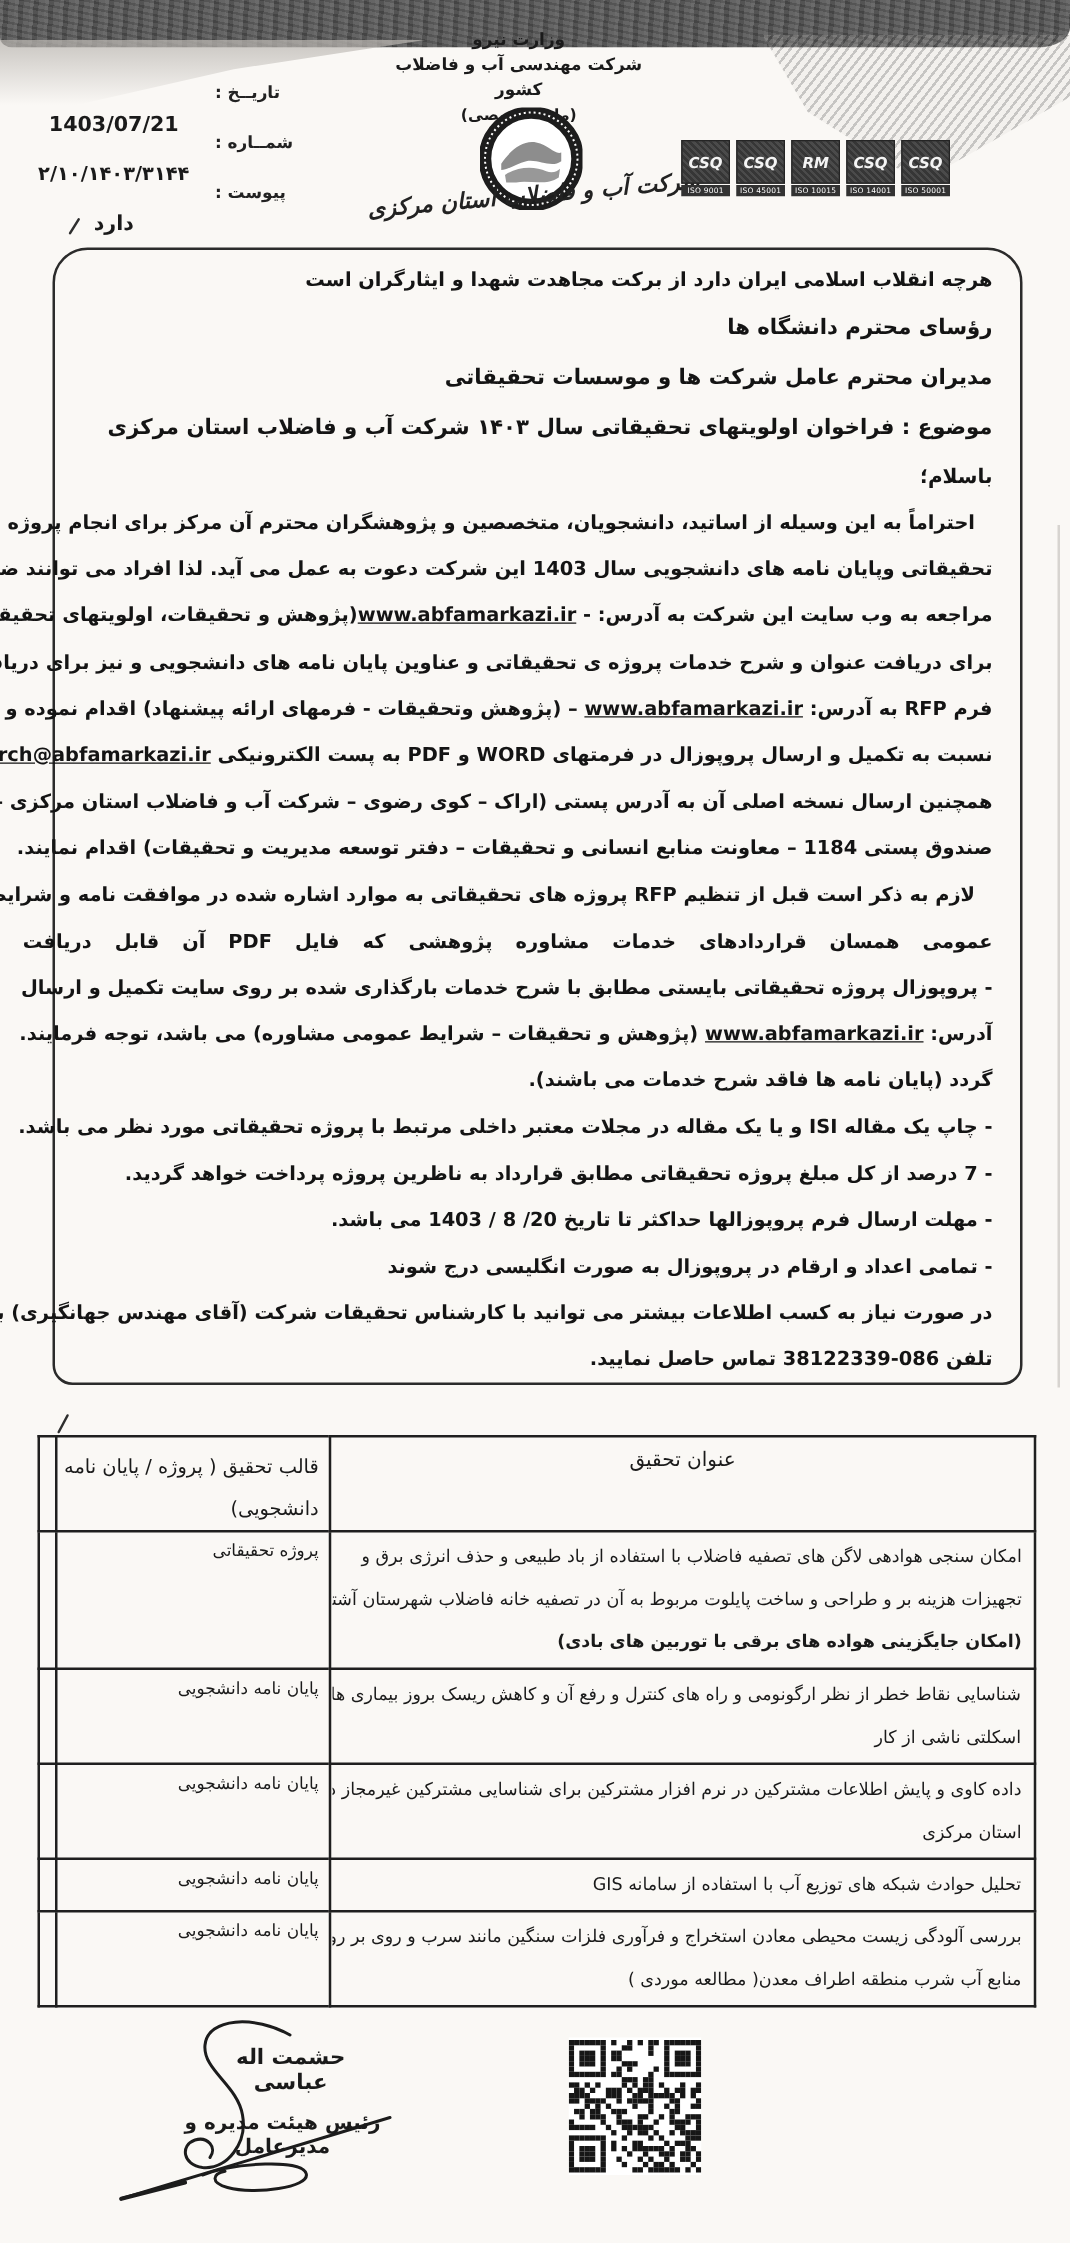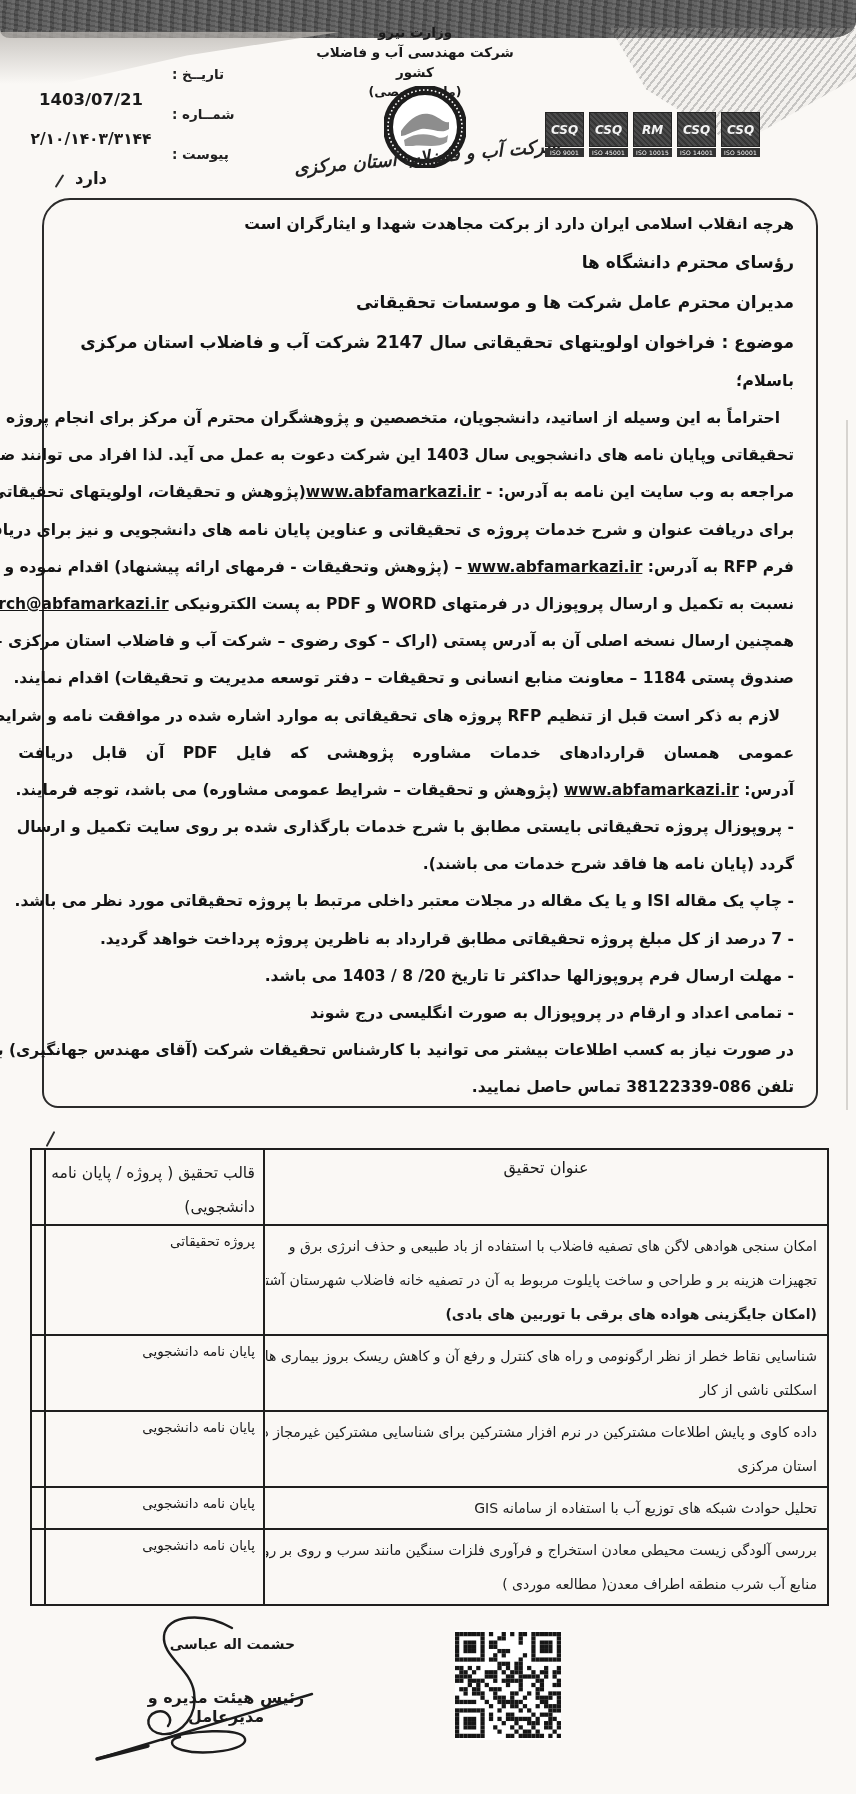--- a/index.html
+++ b/index.html
@@ -96,21 +96,21 @@
   }
   th.h-title{font-size:16px;font-weight:bold;text-align:center;padding-top:8px;height:66px;border-radius:14px;}
   th.h-format{font-size:15.5px;font-weight:bold;text-align:right;padding:6px 8px 0 4px;line-height:34px;}
   td.c-title{padding:3px 10px 3px 4px;border-radius:11px;}
   td.c-title .tl{font-size:14px;line-height:34px;white-space:nowrap;direction:rtl;text-align:right;}
   td.c-title .tl.b{font-weight:bold;}
   td.c-format{font-size:13.5px;padding:6px 8px 0 2px;text-align:right;line-height:18px;}
   td.c-gutter{padding:0;}
 
   
-  .sig-name{left:160px;top:1636px;width:145px;text-align:center;font-size:14px;font-weight:bold;direction:rtl;z-index:3;}
+  .sig-name{left:160px;top:1636px;width:145px;text-align:center;font-size:17px;font-weight:bold;direction:rtl;z-index:3;}
   .sig-title{left:126px;top:1688px;width:200px;text-align:center;font-size:16px;font-weight:bold;direction:rtl;z-index:3;}
   .sig-svg{left:92px;top:1608px;z-index:2;}
   .qr{left:455px;top:1630px;width:106px;height:110px;background:#fff;}
 </style>
 </head>
 <body>
 
 <div class="abs band-dark"></div>
 <div class="abs wedge-left"></div>
 <div class="abs wedge-right"></div>
@@ -161,34 +161,34 @@
       <div class="badge-sq">CSQ</div>
       <div class="badge-cap">ISO 50001</div>
     </div>
   </div>
 
 <div class="abs frame">
   <div id="letter-body">
       <div class="line slogan center"><span>هرچه انقلاب اسلامی ایران دارد از برکت مجاهدت شهدا و ایثارگران است</span></div>
       <div class="line recipient"><span>رؤسای محترم دانشگاه ها</span></div>
       <div class="line recipient"><span>مدیران محترم عامل شرکت ها و موسسات تحقیقاتی</span></div>
-      <div class="line subject"><span>موضوع : فراخوان اولویتهای تحقیقاتی سال 2147 شرکت آب و فاضلاب استان مرکزی</span></div>
+      <div class="line subject"><span>موضوع : فراخوان اولویتهای تحقیقاتی سال ۱۴۰۳ شرکت آب و فاضلاب استان مرکزی</span></div>
       <div class="line salutation"><span>باسلام؛</span></div>
       <div class="line body indent"><span>احتراماً به این وسیله از اساتید، دانشجویان، متخصصین و پژوهشگران محترم آن مرکز برای انجام پروژه های</span></div>
       <div class="line body"><span>تحقیقاتی وپایان نامه های دانشجویی سال 1403 این شرکت دعوت به عمل می آید. لذا افراد می توانند ضمن</span></div>
-      <div class="line body"><span>مراجعه به وب سایت این نامه به آدرس: - </span><span class="seg-link" dir="ltr">www.abfamarkazi.ir</span><span>(پژوهش و تحقیقات، اولویتهای تحقیقاتی)</span></div>
+      <div class="line body"><span>مراجعه به وب سایت این شرکت به آدرس: - </span><span class="seg-link" dir="ltr">www.abfamarkazi.ir</span><span>(پژوهش و تحقیقات، اولویتهای تحقیقاتی)</span></div>
       <div class="line body"><span>برای دریافت عنوان و شرح خدمات پروژه ی تحقیقاتی و عناوین پایان نامه های دانشجویی و نیز برای دریافت</span></div>
       <div class="line body"><span>فرم RFP به آدرس: </span><span class="seg-link" dir="ltr">www.abfamarkazi.ir</span><span> – (پژوهش وتحقیقات - فرمهای ارائه پیشنهاد) اقدام نموده و سپس</span></div>
       <div class="line body"><span>نسبت به تکمیل و ارسال پروپوزال در فرمتهای WORD و PDF به پست الکترونیکی </span><span class="seg-link" dir="ltr">research@abfamarkazi.ir</span></div>
       <div class="line body"><span>همچنین ارسال نسخه اصلی آن به آدرس پستی (اراک – کوی رضوی – شرکت آب و فاضلاب استان مرکزی –</span></div>
       <div class="line body"><span>صندوق پستی 1184 – معاونت منابع انسانی و تحقیقات – دفتر توسعه مدیریت و تحقیقات) اقدام نمایند.</span></div>
       <div class="line body indent"><span>لازم به ذکر است قبل از تنظیم RFP پروژه های تحقیقاتی به موارد اشاره شده در موافقت نامه و شرایط</span></div>
       <div class="line body spread"><span>عمومی همسان قراردادهای خدمات مشاوره پژوهشی که فایل PDF آن قابل دریافت از</span></div>
+      <div class="line body"><span>- پروپوزال پروژه تحقیقاتی بایستی مطابق با شرح خدمات بارگذاری شده بر روی سایت تکمیل و ارسال</span></div>
       <div class="line body"><span>آدرس: </span><span class="seg-link" dir="ltr">www.abfamarkazi.ir</span><span> (پژوهش و تحقیقات – شرایط عمومی مشاوره) می باشد، توجه فرمایند.</span></div>
-      <div class="line body"><span>- پروپوزال پروژه تحقیقاتی بایستی مطابق با شرح خدمات بارگذاری شده بر روی سایت تکمیل و ارسال</span></div>
       <div class="line body"><span>گردد (پایان نامه ها فاقد شرح خدمات می باشند).</span></div>
       <div class="line body"><span>- چاپ یک مقاله ISI و یا یک مقاله در مجلات معتبر داخلی مرتبط با پروژه تحقیقاتی مورد نظر می باشد.</span></div>
       <div class="line body"><span>- 7 درصد از کل مبلغ پروژه تحقیقاتی مطابق قرارداد به ناظرین پروژه پرداخت خواهد گردید.</span></div>
       <div class="line body"><span>- مهلت ارسال فرم پروپوزالها حداکثر تا تاریخ 20/ 8 / 1403 می باشد.</span></div>
       <div class="line body"><span>- تمامی اعداد و ارقام در پروپوزال به صورت انگلیسی درج شوند</span></div>
       <div class="line body"><span>در صورت نیاز به کسب اطلاعات بیشتر می توانید با کارشناس تحقیقات شرکت  (آقای مهندس جهانگیری) با شماره</span></div>
       <div class="line body"><span>تلفن 086-38122339 تماس حاصل نمایید.</span></div>
     </div>
 </div>
 

